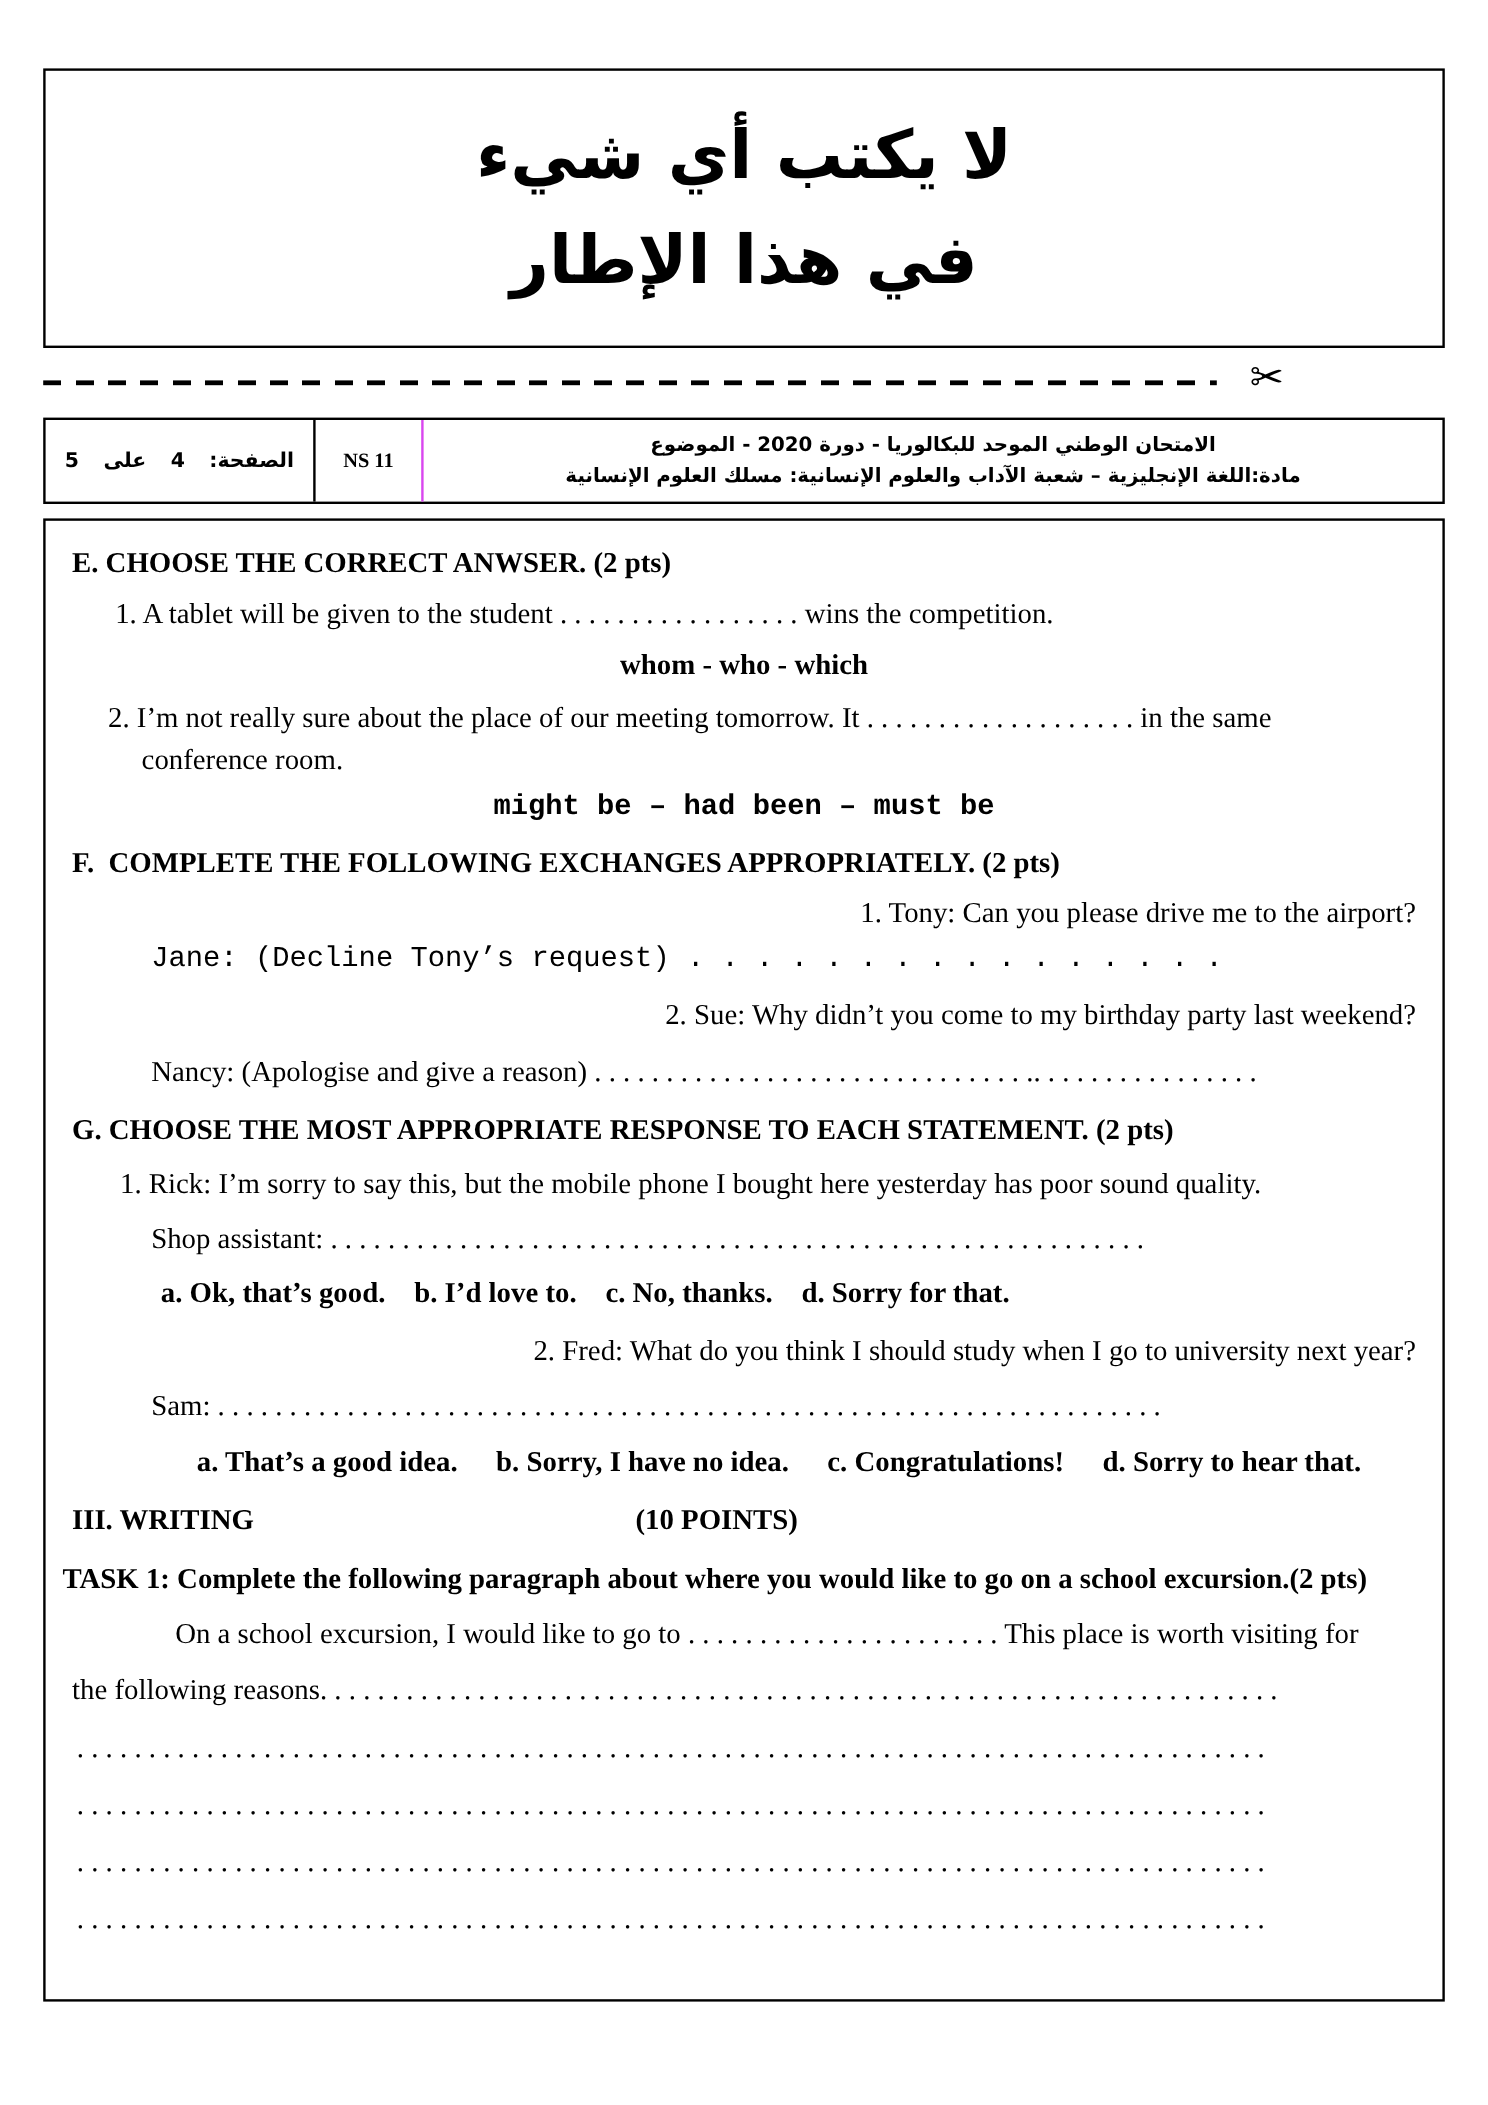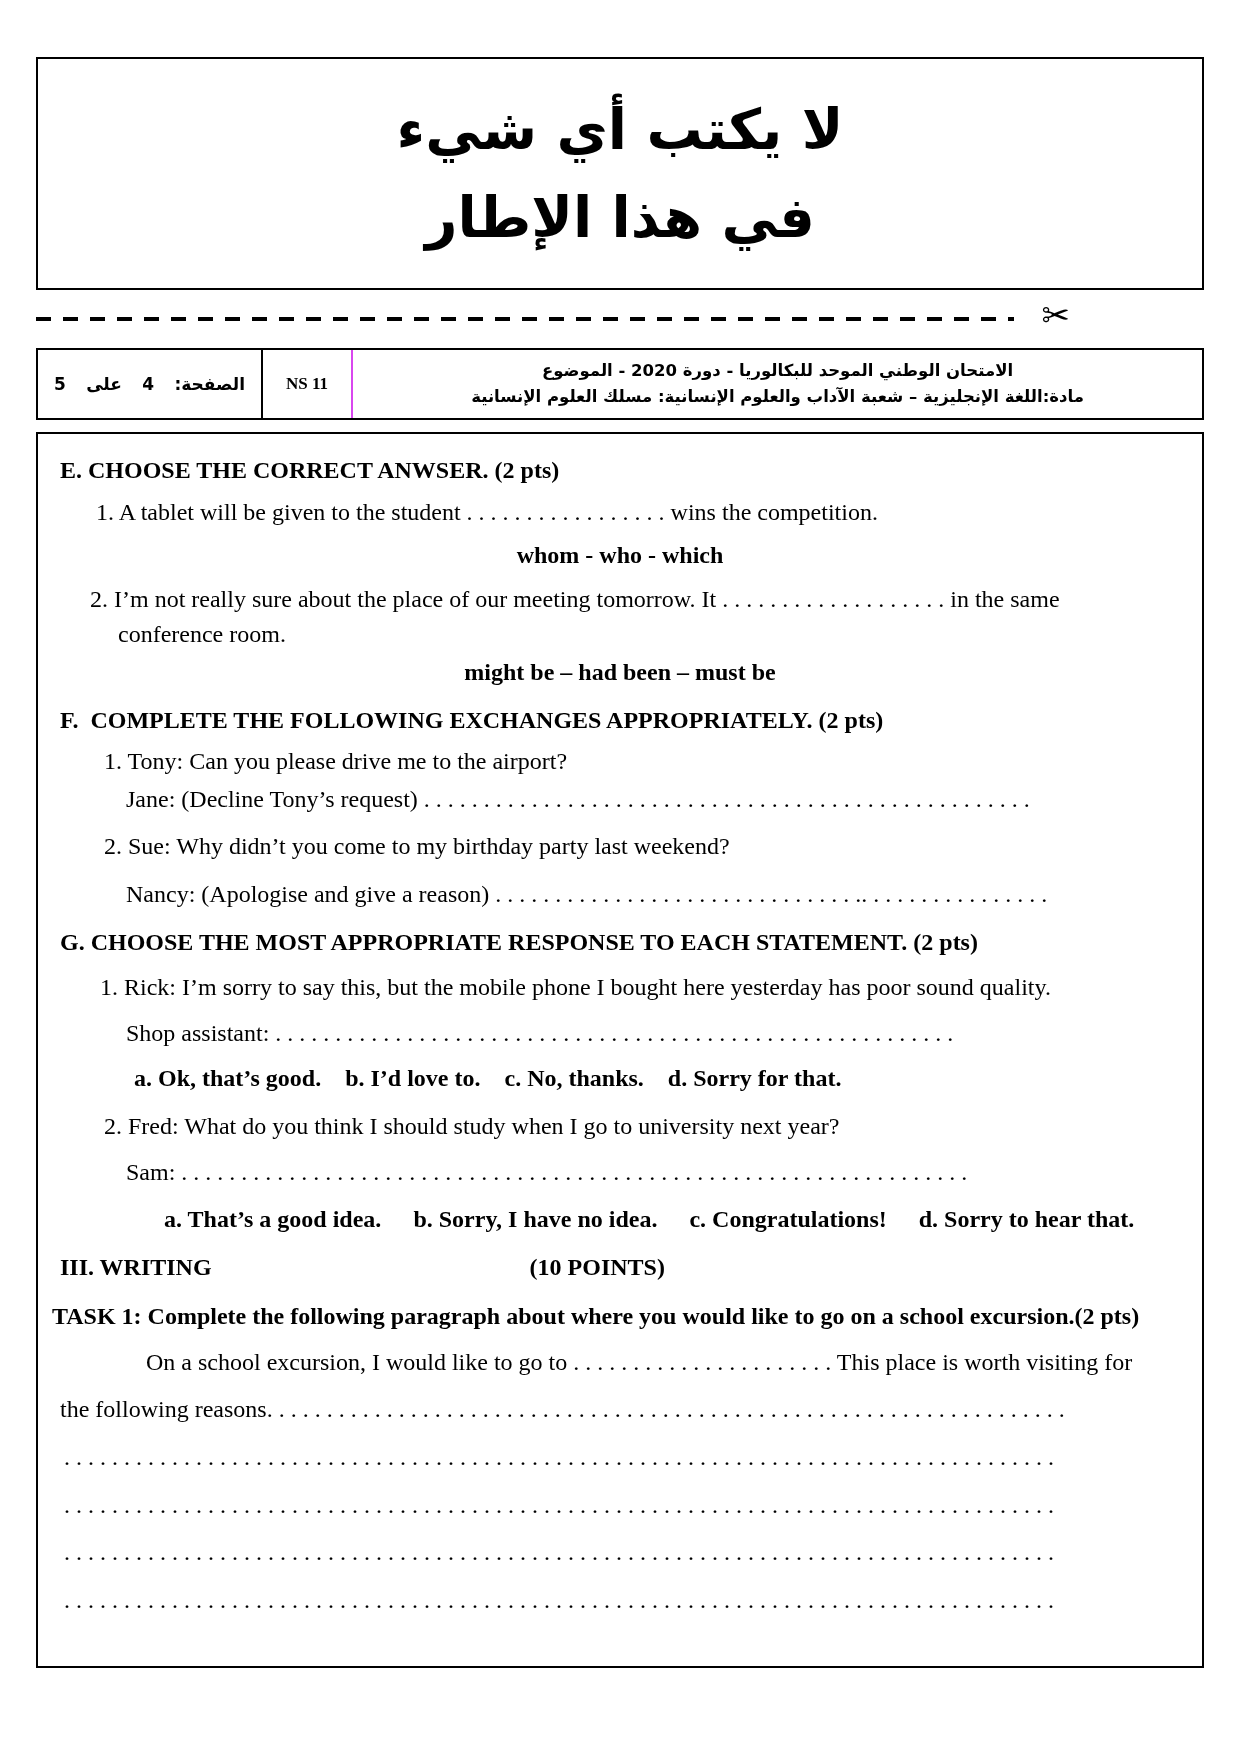--- a/index.html
+++ b/index.html
@@ -97,27 +97,27 @@
     padding: 20px 22px;
     font-size: 24px;
     line-height: 1.4;
     overflow: hidden;
   }
   .bold { font-weight: 700; }
   .sec-heading { font-weight: 700; white-space: pre-wrap; }
   .line { white-space: nowrap; overflow: hidden; }
   .center-bold { text-align: center; font-weight: 700; }
 
-  .mt2 { margin-top: 2px; }  .mt4 { margin-top: 4px; }  .mt8 { margin-top: 8px; }
+  .mt2 { margin-top: 2px; }  .mt4 { margin-top: 4px; font-family: Liberation Mono, monospace; }  .mt8 { margin-top: 8px; }
   .mt10 { margin-top: 10px; } .mt12 { margin-top: 12px; font-family: Liberation Serif, serif; } .mt14 { margin-top: 14px; }
   .mt16 { margin-top: 16px; }
 
   .ind-q { margin-left: 36px; }
   .ind-cont { margin-left: 58px; }
-  .ind-d1 { margin-left: 44px; }
+  .ind-d1 { margin-left: 44px; text-align: right; }
   .ind-d2 { margin-left: 66px; }
 
   .w-jane  { width: 905px; }
   .w-nancy { width: 925px; }
   .w-shop  { width: 830px; }
   .w-sam   { width: 848px; }
 
   .options-row { display: flex; font-weight: 700; white-space: nowrap; }
   .options-row.row-g1 { margin-left: 74px; gap: 24px; }
   .options-row.row-g2 { margin-left: 104px; gap: 32px; }

